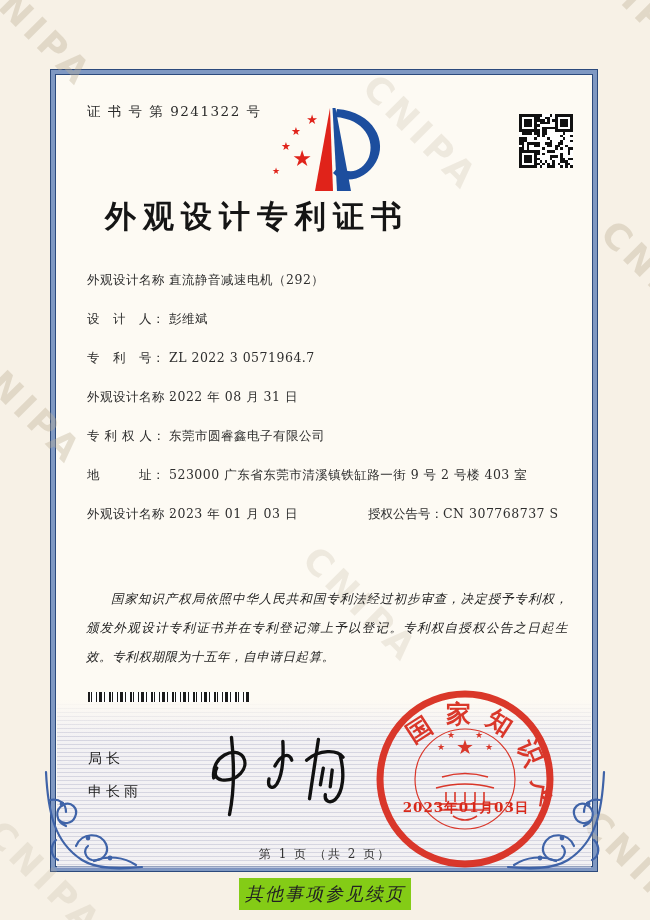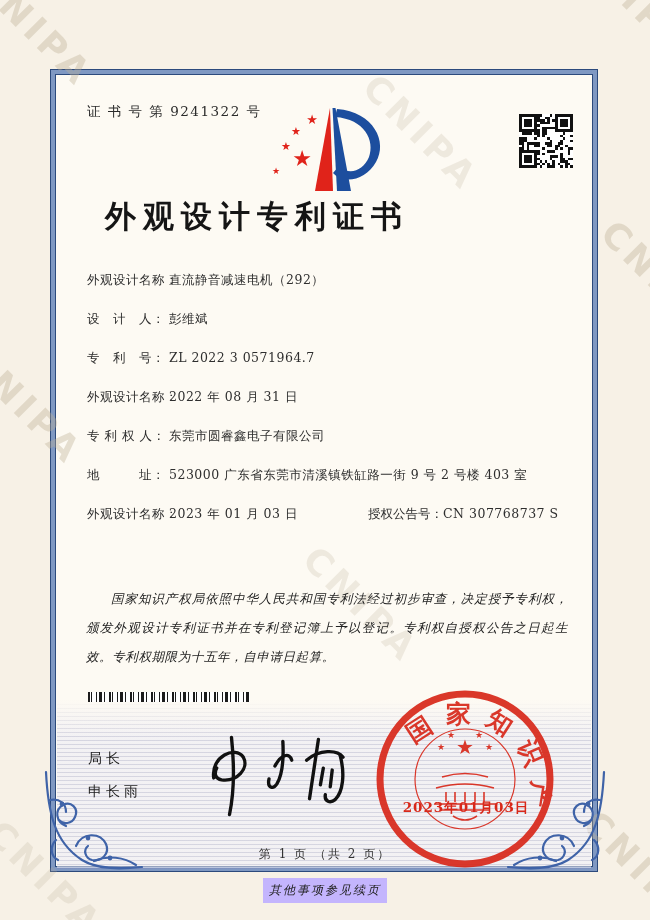--- a/index.html
+++ b/index.html
@@ -65,22 +65,22 @@
                font-size:13.5px; font-weight:bold; color:#d8281a; letter-spacing:1px; white-space:nowrap; }
 
   .corner { position:absolute; width:106px; height:106px; z-index:4; }
   .corner.bl { left:40px; top:766px; }
   .corner.br { left:504px; top:766px; transform:scaleX(-1); }
 
   .page-info { position:absolute; left:0; top:833px; width:650px; text-align:center; z-index:4;
                font-size:12px; letter-spacing:2px; color:#333;margin-top:13px; }
 
   .cont-note { position:absolute; left:0; top:878px; width:650px; text-align:center; z-index:4; }
-  .cont-note span { display:inline-block; background:#c4b5fd; padding:4px 6px;
-                    font-size:12px; font-style:italic; letter-spacing:2px; color:#222; }
+  .cont-note span { display:inline-block; background:#84cc16; padding:4px 6px;
+                    font-size:18px; font-style:italic; letter-spacing:2px; color:#222; }
 </style>
 </head>
 <body>
 
 <div class="page">
 
   <span class="wm" style="left:-38px; top:8px;">CNIPA</span>
   <span class="wm" style="left:560px; top:-22px;">CNIPA</span>
   <span class="wm faint" style="left:348px; top:112px; z-index:2;">CNIPA</span>
   <span class="wm" style="left:586px; top:258px;">CNIPA</span>

